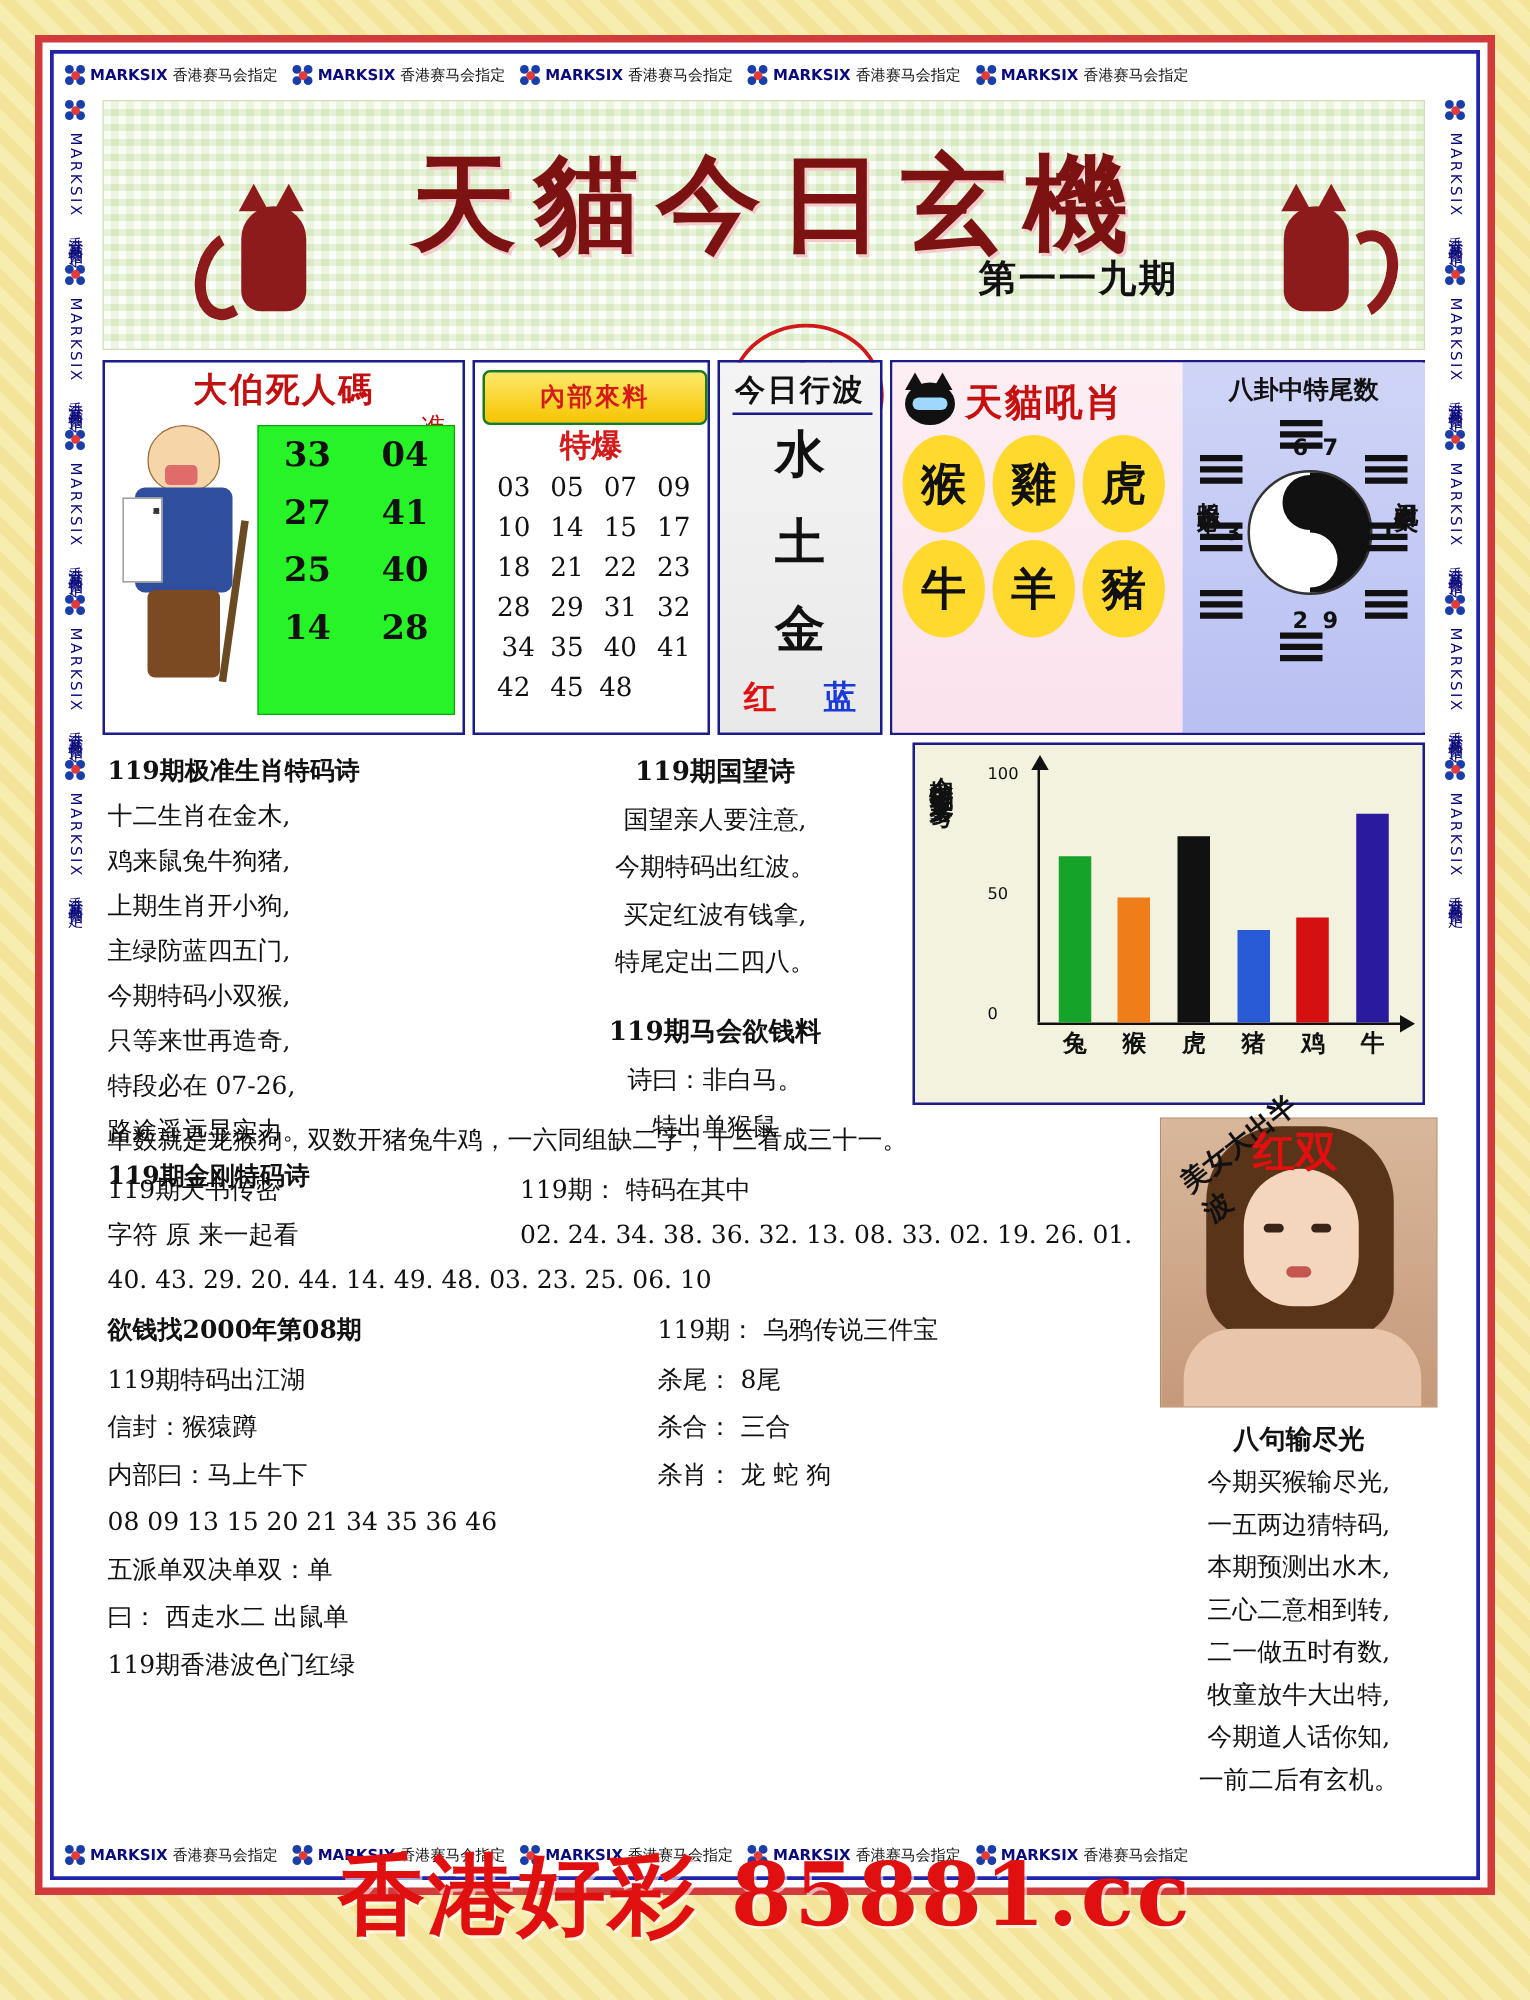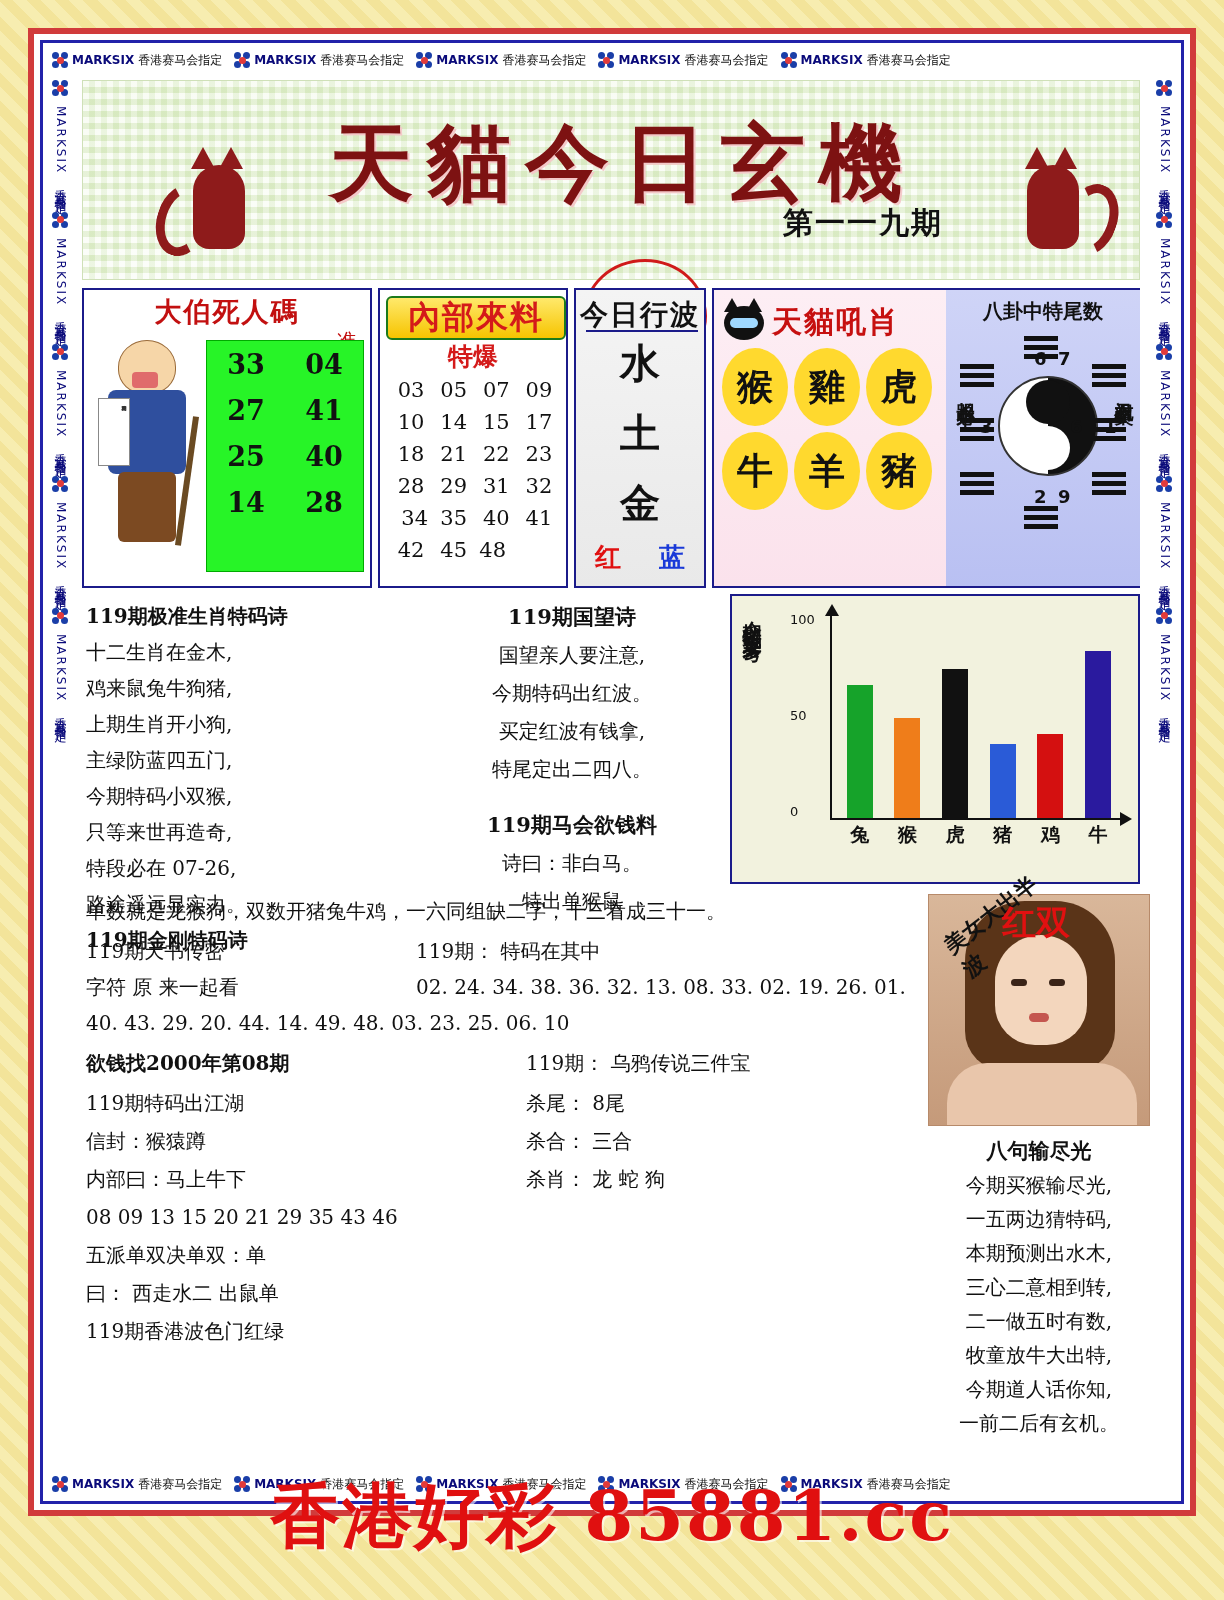--- a/index.html
+++ b/index.html
@@ -61,26 +61,26 @@
   .oldman{position:absolute;left:8px;top:46px;width:110px;height:240px;}
   .oldman .head{position:absolute;left:26px;top:4px;width:56px;height:52px;background:#f6d6a8;border-radius:50% 50% 45% 45%;border:1px solid #9a6b3a;}
   .oldman .mouth{position:absolute;left:40px;top:36px;width:26px;height:16px;background:#e06b6b;border-radius:4px;}
   .oldman .torso{position:absolute;left:16px;top:54px;width:78px;height:84px;background:#2f4f9e;border-radius:8px;}
   .oldman .paper{position:absolute;left:6px;top:62px;width:26px;height:62px;background:#fff;border:1px solid #888;font-size:5px;color:#333;padding:2px;line-height:7px;writing-mode:vertical-rl;}
   .oldman .legs{position:absolute;left:26px;top:136px;width:58px;height:70px;background:#7c4a22;border-radius:6px;}
   .oldman .cane{position:absolute;left:92px;top:80px;width:6px;height:130px;background:#6a4a22;transform:rotate(8deg);}
   .numpanel{position:absolute;left:122px;top:50px;width:156px;height:230px;background:#27f427;border:1px solid #0a0;}
   .numpanel .r{display:flex;justify-content:space-around;align-items:center;height:46px;font-size:27px;font-weight:bold;color:#111;font-family:"DejaVu Serif",serif;}
   .b2{left:304px;top:214px;width:190px;height:300px;}
-  .b2 .banner2{position:absolute;left:6px;top:6px;width:176px;height:40px;background:linear-gradient(#ffe96b,#f6c400);border:2px solid #1b7a1b;border-radius:6px;text-align:center;font-size:32px;font-weight:bold;color:#d41a1a;line-height:38px;letter-spacing:2px;}
+  .b2 .banner2{position:absolute;left:6px;top:6px;width:176px;height:40px;background:linear-gradient(#ffe96b,#f6c400);border:2px solid #1b7a1b;border-radius:6px;text-align:center;font-size:20px;font-weight:bold;color:#d41a1a;line-height:38px;letter-spacing:2px;}
   .b2 .tebao{position:absolute;left:0;top:50px;width:100%;text-align:center;font-size:25px;font-weight:bold;color:#d41a1a;font-family:"DejaVu Serif",serif;}
   .b2 .grid{position:absolute;left:6px;top:84px;width:178px;}
   .b2 .grid .row{display:flex;justify-content:space-between;font-size:21px;color:#111;font-family:"DejaVu Serif",serif;padding:4px 8px;}
   .b3{left:500px;top:214px;width:132px;height:300px;background:linear-gradient(#f4f4f4,#e9e9e9);}
-  .b3 .hdr{position:absolute;left:0;top:6px;width:100%;text-align:center;font-size:28px;font-weight:bold;color:#111;letter-spacing:2px;}
+  .b3 .hdr{position:absolute;left:0;top:6px;width:100%;text-align:center;font-size:24px;font-weight:bold;color:#111;letter-spacing:2px;}
   .b3 .line{position:absolute;left:10px;top:40px;width:112px;border-top:2px solid #1b1b8a;}
   .b3 .w{position:absolute;left:0;width:100%;text-align:center;font-size:40px;font-weight:bold;color:#111;font-family:"DejaVu Serif",serif;}
   .b3 .w1{top:46px}.b3 .w2{top:116px}.b3 .w3{top:186px}
   .b3 .colors{position:absolute;left:0;top:250px;width:100%;display:flex;justify-content:space-around;font-size:26px;font-weight:bold;}
   .b3 .cred{color:#e01010}.b3 .cblue{color:#1a3ad8}
   .b4{left:638px;top:214px;width:428px;height:300px;border:2px solid #1b1b8a;}
   .b4 .left{position:absolute;left:0;top:0;width:232px;height:100%;background:linear-gradient(#fdeef4,#fbe2ec);}
   .b4 .right{position:absolute;left:232px;top:0;width:194px;height:100%;background:linear-gradient(#cfd4f7,#b9c0f2);}
   .b4 .tmtitle{position:absolute;left:58px;top:12px;font-size:30px;font-weight:bold;color:#c61010;font-family:"DejaVu Serif",serif;letter-spacing:2px;}
   .catface{position:absolute;left:6px;top:8px;width:48px;height:44px;}
@@ -626,21 +626,21 @@
         <div class="c2" style="padding-left:110px">杀尾：  8尾</div>
       </div>
       <div class="two-col-row" style="top:530px">
         <div class="c1">信封：猴猿蹲</div>
         <div class="c2" style="padding-left:110px">杀合：  三合</div>
       </div>
       <div class="two-col-row" style="top:568px">
         <div class="c1">内部曰：马上牛下</div>
         <div class="c2" style="padding-left:110px">杀肖：  龙  蛇  狗</div>
       </div>
-      <div class="para" style="top:606px">08  09  13  15  20  21  29  35  43  46</div>
+      <div class="para" style="top:606px">08  09  13  15  20  21  34  35  36  46</div>
       <div class="para" style="top:644px">五派单双决单双：单</div>
       <div class="para" style="top:682px">曰：  西走水二   出鼠单</div>
       <div class="para" style="top:720px">119期香港波色门红绿</div>
 
       <div class="photo">
         <div class="hair"></div>
           <div class="face"></div>
         <div class="eye1"></div>
           <div class="eye2"></div>
           <div class="lip"></div>

